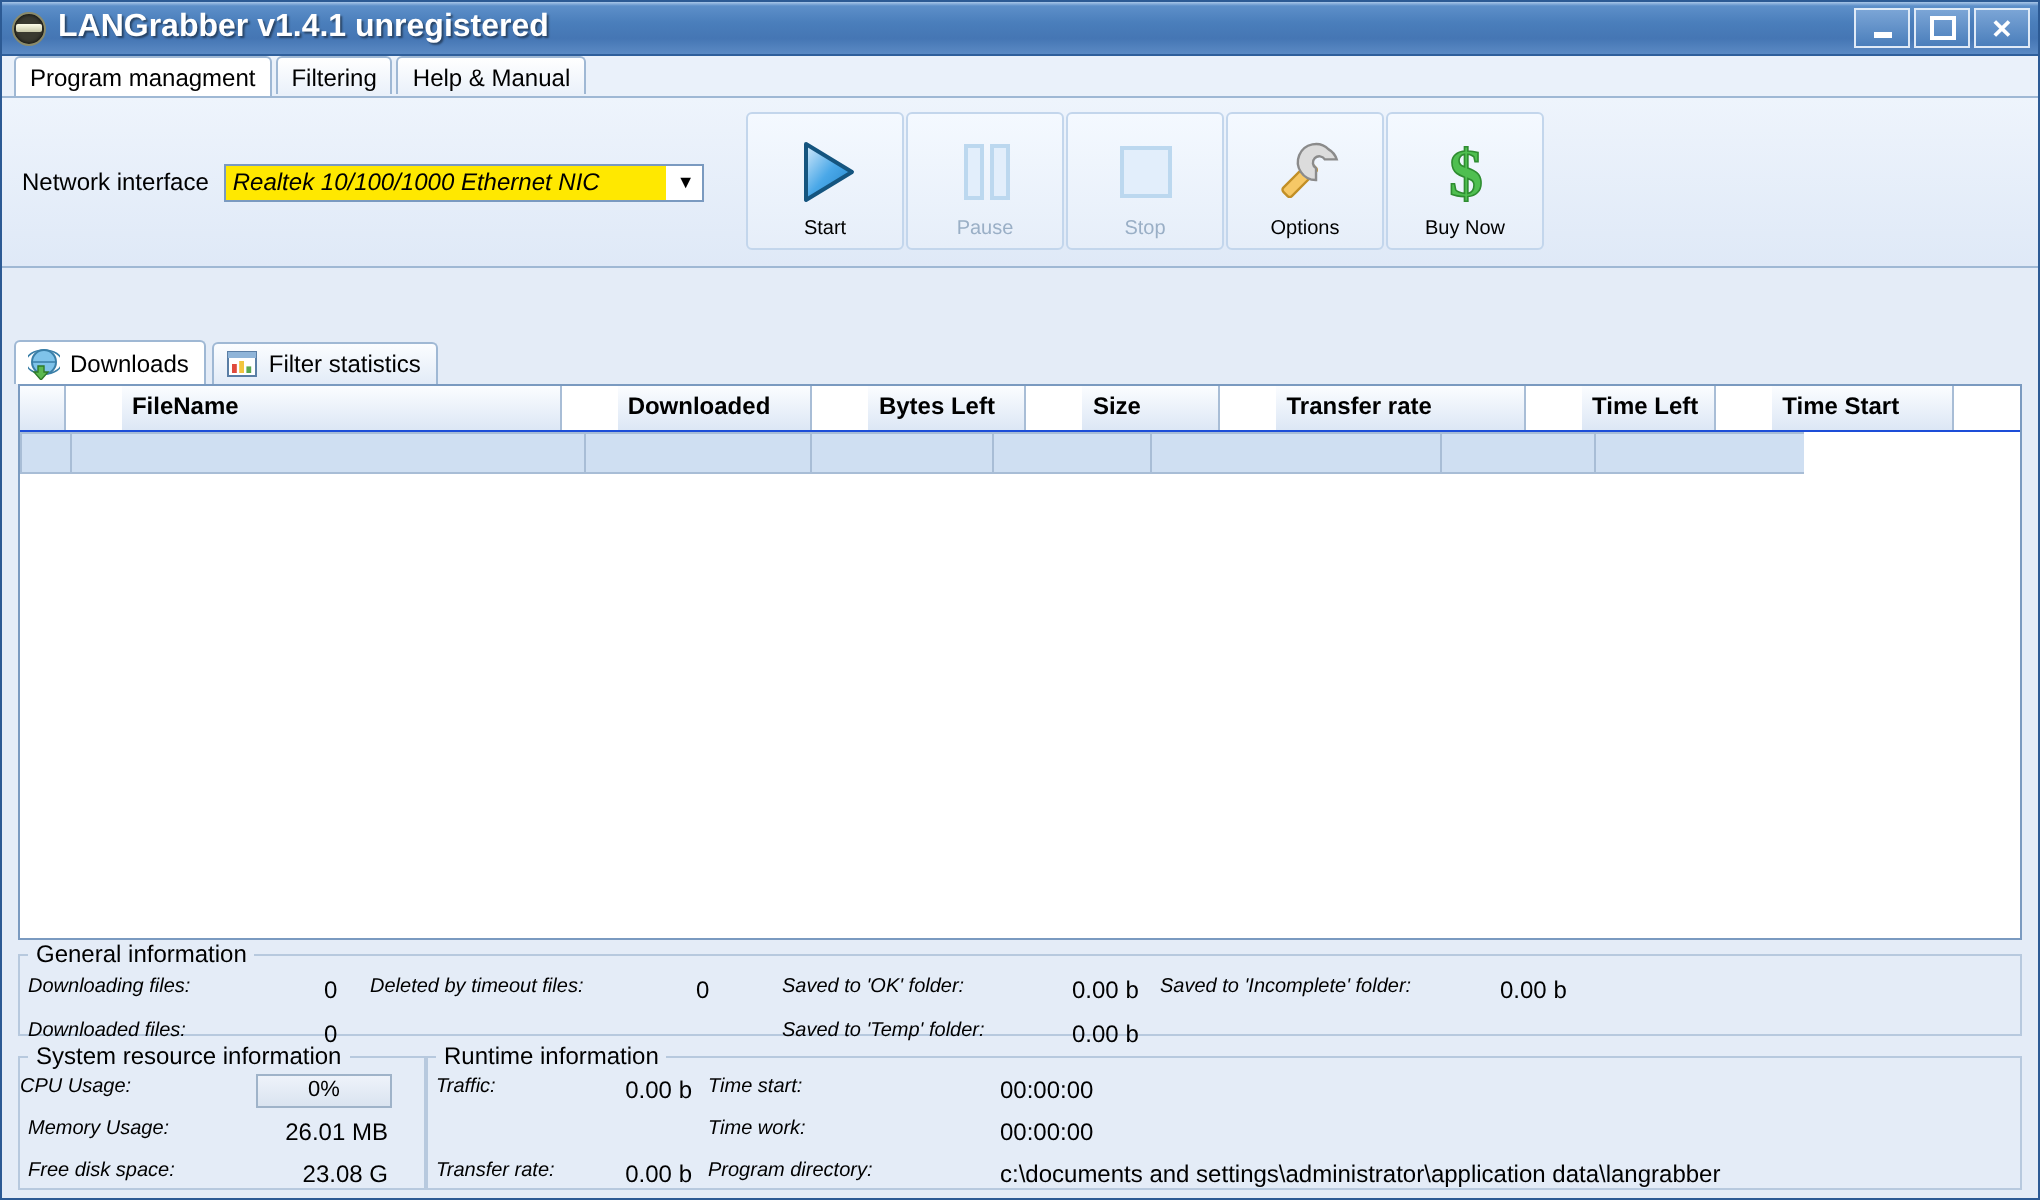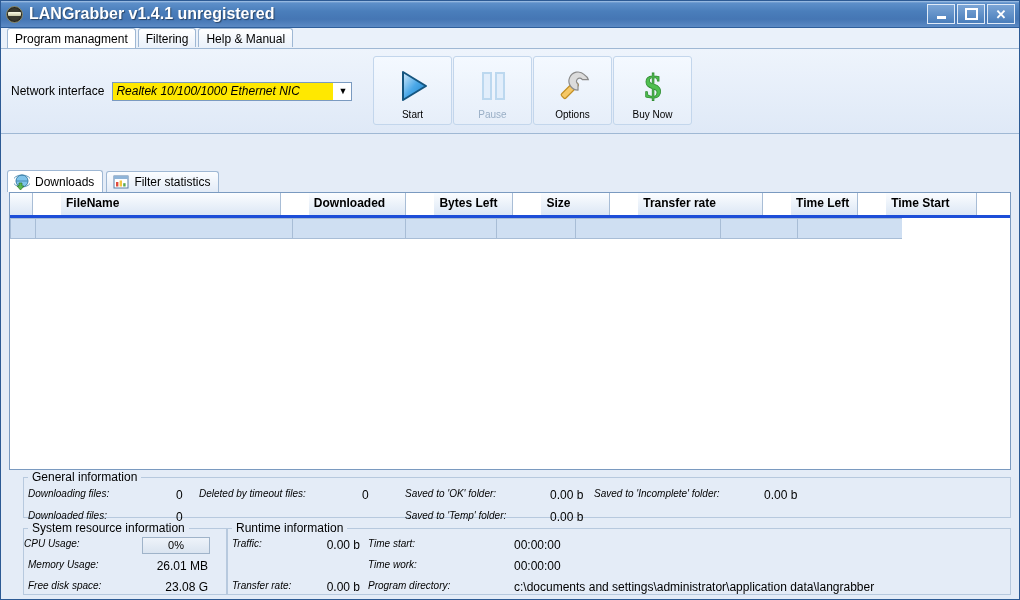--- a/index.html
+++ b/index.html
@@ -128,39 +128,39 @@
     font-size:12px;white-space:nowrap;
   }
   .itab.active{background:#ffffff;height:22px;}
   .itab .tico{width:16px;height:16px;margin-right:5px;flex:0 0 16px;position:relative;}
   
   .gridwrap{
     flex:1 1 auto;margin:0 8px;
     border:1px solid #7a9ac0;background:#fff;
     overflow:hidden;position:relative;
   }
-  .grid-header{display:flex;height:22px;border-bottom:3px solid #1d4ed8;gap:28px;}
+  .grid-header{display:flex;height:22px;border-bottom:1px solid #1d4ed8;gap:28px;}
   .gh{
     box-sizing:border-box;height:22px;
     background:linear-gradient(to bottom,#fbfdff,#dce7f5);
     border-right:1px solid #a8bdd6;
     font-size:12px;font-weight:bold;line-height:20px;
     padding-left:5px;white-space:nowrap;overflow:hidden;
   }
   .gh.tail{flex:1;border-right:none;background:#ffffff;}
   .grid-row{display:flex;height:21px;}
   .gc{
     box-sizing:border-box;height:21px;
     background:#cfdff2;
     border:1px solid #a8bdd6;
     margin-right:-1px;
   }
   .gc.tail{flex:1;background:#fff;border:none;}
   
-  .bottom{flex:0 0 auto;padding:0 8px 4px 22px;position:relative;border-radius:28px;}
+  .bottom{flex:0 0 auto;padding:0 8px 4px 8px;position:relative;border-radius:28px;}
   fieldset.gbox{
     border:1px solid #b7c9de;margin:0;padding:0;
     position:relative;
   }
   legend.glegend{
     font-size:12px;padding:0 4px;margin-left:4px;color:#000;
   }
   .geninfo{height:46px;position:relative;}
   .lowrow{display:flex;margin-top:3px;}
   .sysbox{width:202px;height:72px;position:relative;flex:0 0 202px;}
@@ -232,20 +232,28 @@
       <div class="tbbtn disabled">
         <div class="ico">
           <svg width="34" height="34" viewBox="0 0 34 34">
             <rect x="7" y="4" width="8" height="26" fill="#e2eefb" stroke="#bcd8ef" stroke-width="2"></rect>
             <rect x="20" y="4" width="8" height="26" fill="#e2eefb" stroke="#bcd8ef" stroke-width="2"></rect>
           </svg>
         </div>
         <div class="cap">Pause</div>
       </div>
 
+      <div class="tbbtn disabled">
+        <div class="ico">
+          <svg width="34" height="34" viewBox="0 0 34 34">
+            <rect x="5" y="5" width="24" height="24" fill="#e2eefb" stroke="#bcd8ef" stroke-width="2"></rect>
+          </svg>
+        </div>
+        <div class="cap">Stop</div>
+      </div>
 
       <div class="tbbtn">
         <div class="ico">
           <svg width="36" height="36" viewBox="0 0 36 36">
             <g transform="rotate(45 18 18)">
               <rect x="15.5" y="13" width="6" height="20" rx="1.5" fill="#f6c866" stroke="#c28f26" stroke-width="1.2"></rect>
               <path d="M18,2 a9,9 0 1,0 6.4,15.3 l-4.2,-4.2 a3.2,3.2 0 1,1 0,-6.2 l4.2,-4.2 A8.9,8.9 0 0,0 18,2 z" fill="#dcdcdc" stroke="#8b8b8b" stroke-width="1.2"></path>
             </g>
           </svg>
         </div>

